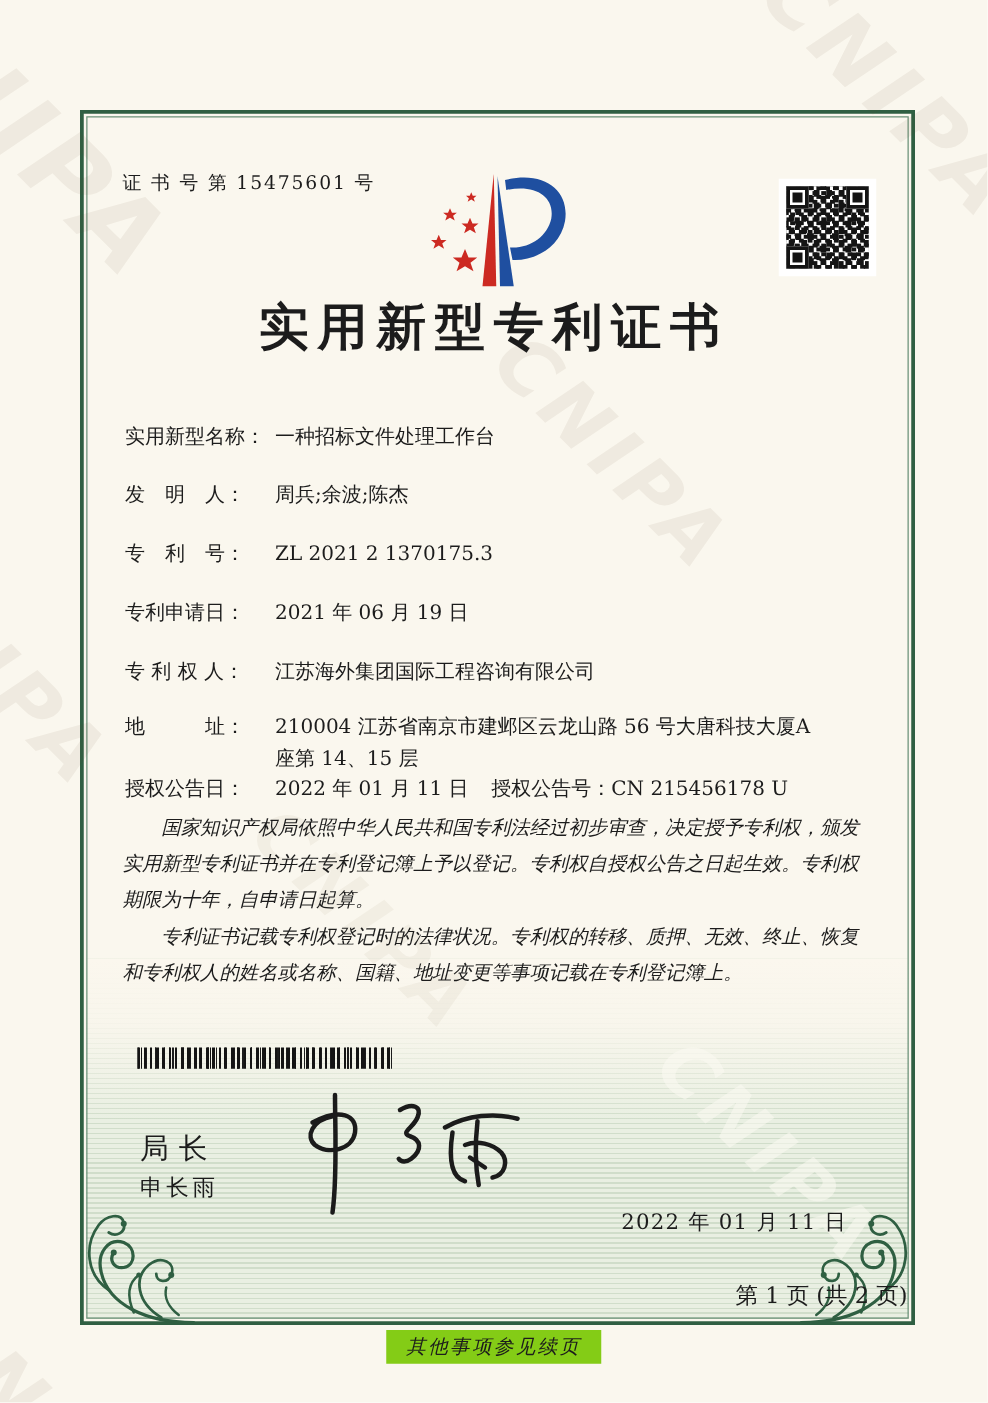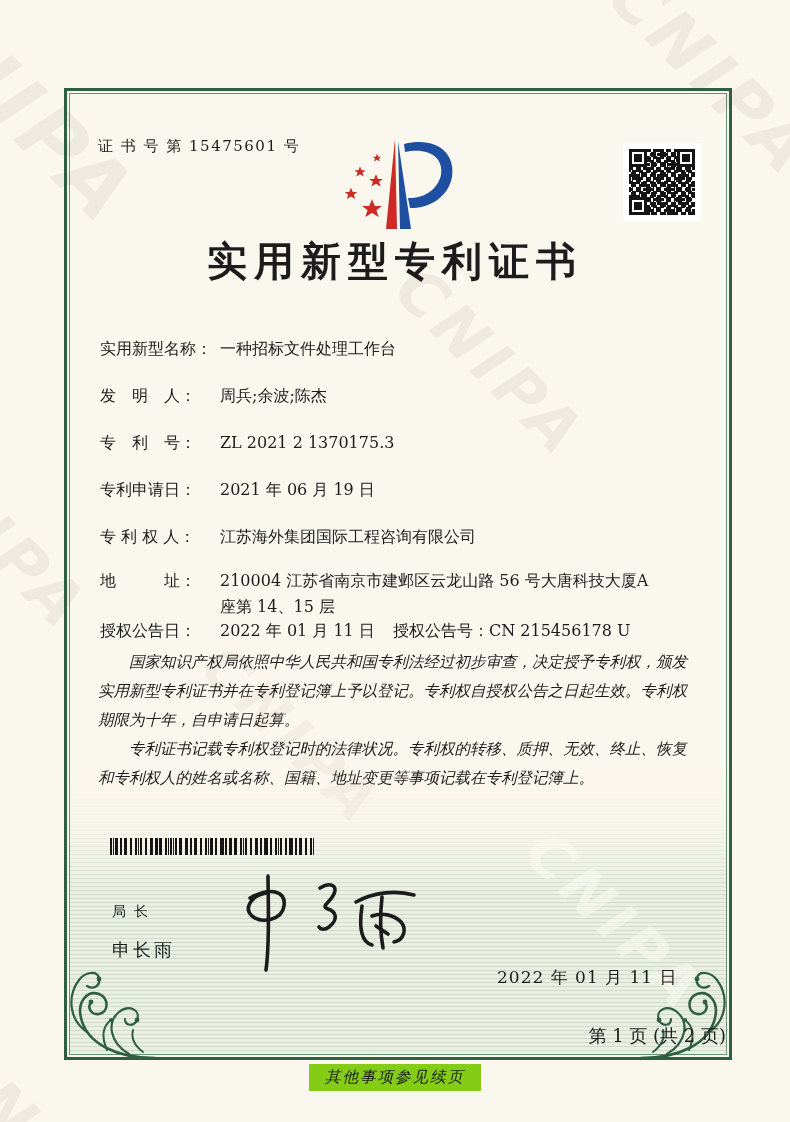--- a/index.html
+++ b/index.html
@@ -57,21 +57,21 @@
 
   .body-text{position:absolute;left:98px;top:648px;width:596px;font-size:15.5px;
       line-height:29px;font-style:italic;font-family:"DejaVu Serif","Liberation Serif",serif;}
   .body-text p{margin:0;text-indent:2em;}
 
   .barcode{position:absolute;left:110px;top:838px;width:205px;height:17px;background:
       repeating-linear-gradient(90deg,#141414 0 2px,transparent 2px 5px),
       repeating-linear-gradient(90deg,#1c1c1c 0 1px,transparent 1px 7px),
       repeating-linear-gradient(90deg,transparent 0 3px,#111 3px 4px,transparent 4px 11px);}
 
-  .signer-title{position:absolute;left:112px;top:903px;font-size:14px;letter-spacing:8px;
+  .signer-title{position:absolute;left:112px;top:903px;font-size:23px;letter-spacing:8px;
       font-family:"DejaVu Sans","Liberation Sans",sans-serif;}
   .signer-name{position:absolute;left:112px;top:938px;font-size:18px;letter-spacing:3px;
       font-family:"DejaVu Sans","Liberation Sans",sans-serif;}
   .signature{position:absolute;left:222px;top:870px;width:212px;height:106px;}
 
   .issue-date{position:absolute;left:497px;top:966px;font-size:17px;letter-spacing:1px;}
   .page-footer{position:absolute;left:64px;top:1024px;width:662px;text-align:right;font-size:18px;}
   .note{position:absolute;left:0;top:1064px;width:790px;text-align:center;}
   .note span{display:inline-block;background:#84cc16;padding:3px 16px;font-size:15.5px;
       font-style:italic;letter-spacing:2px;}

